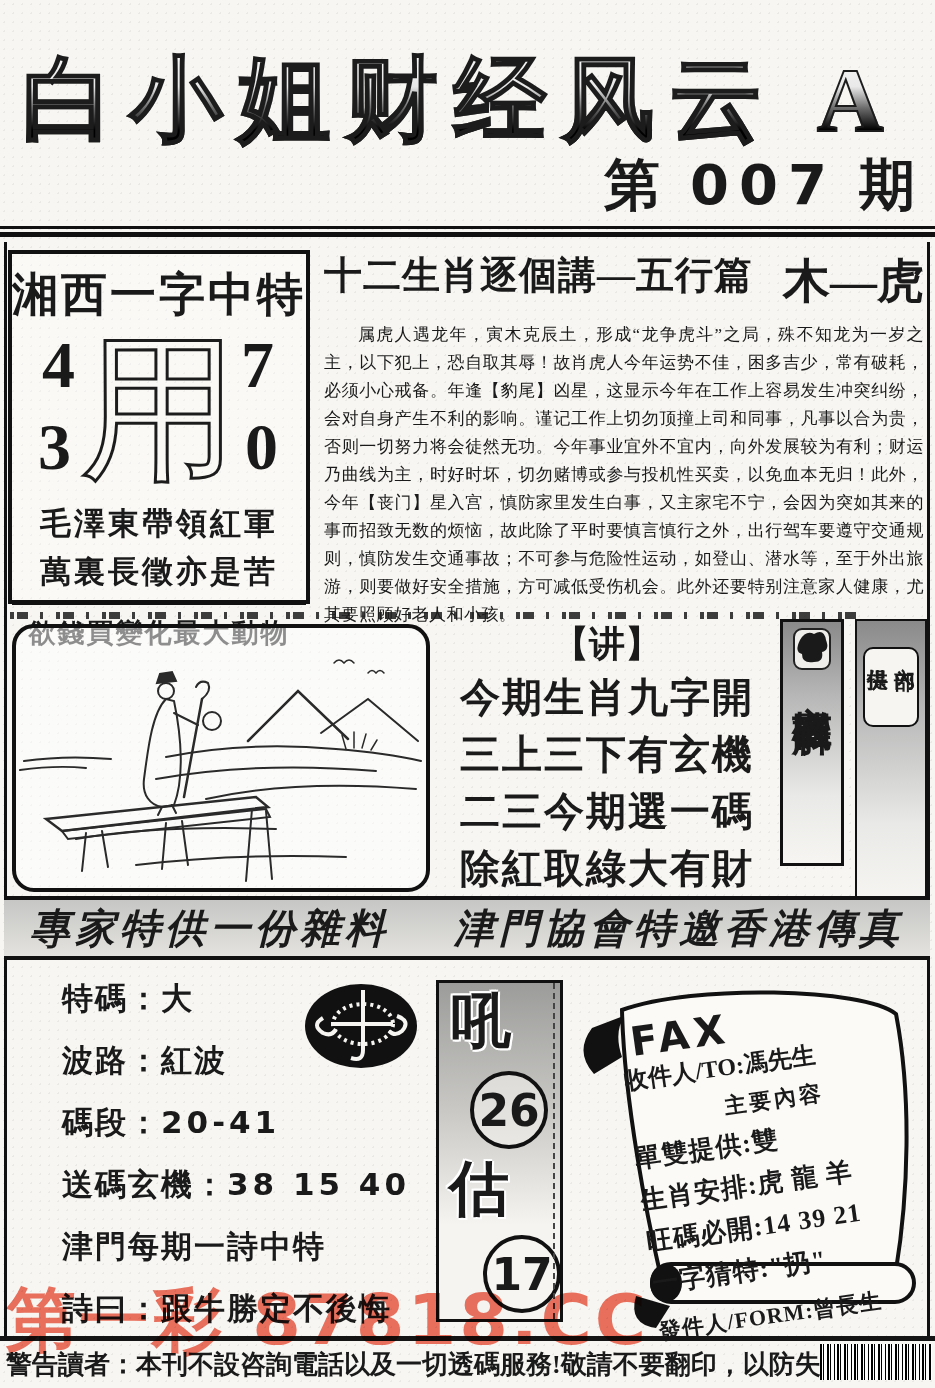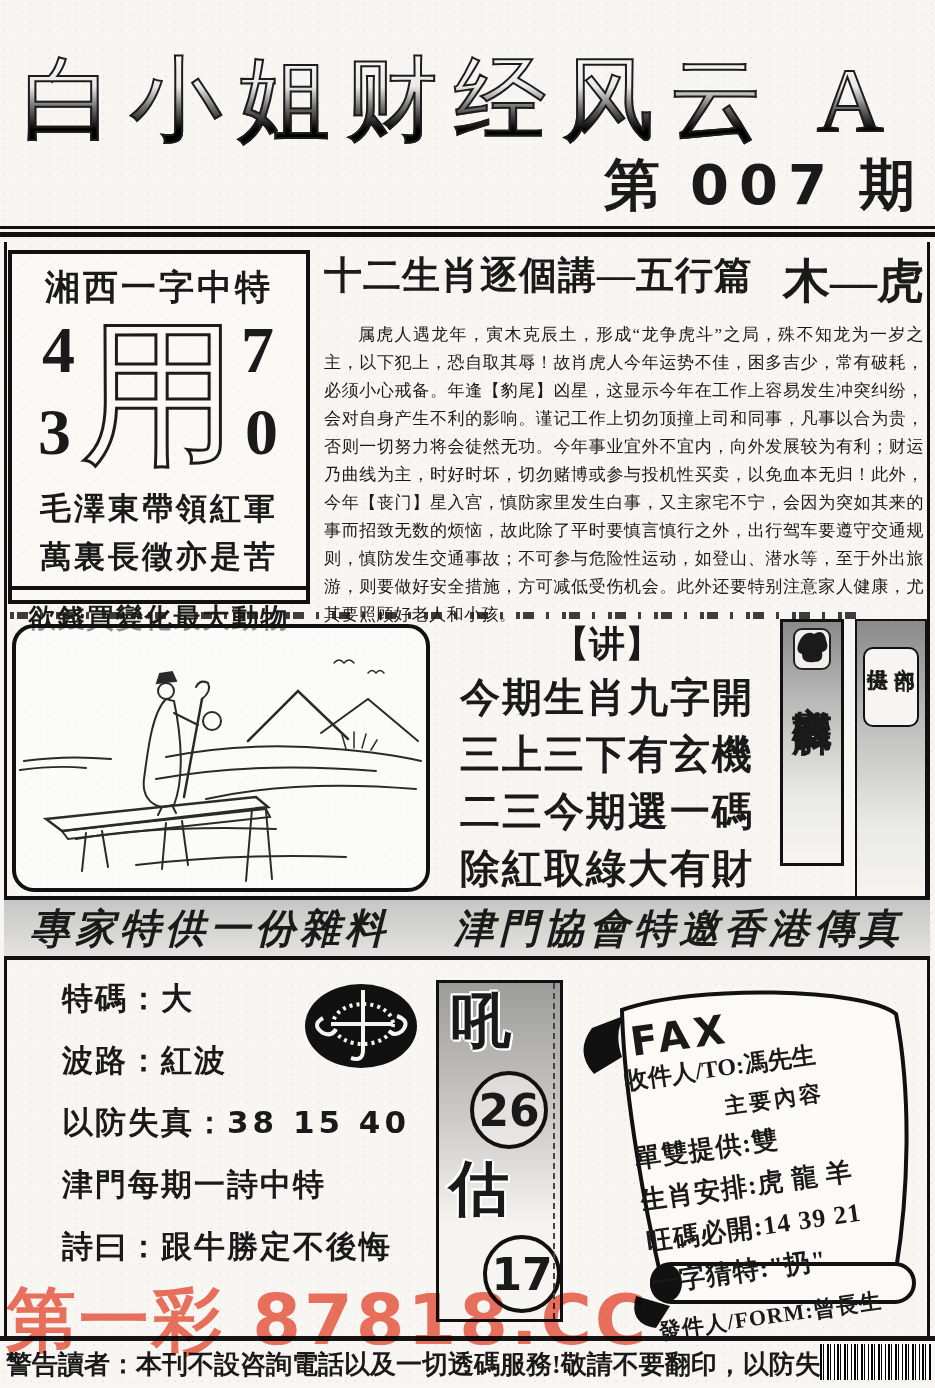--- a/index.html
+++ b/index.html
@@ -5,36 +5,36 @@
   html,body{margin:0;padding:0;background:#ffffff;}
   .page{position:relative;width:935px;height:1388px;margin:0 auto;overflow:hidden;
         background:#f7f6f2;
         background-image:radial-gradient(rgba(0,0,0,0.05) 1px, transparent 1px);
         background-size:9px 9px;
         font-family:"Liberation Serif", serif;color:#1a1a1a;}
   .abs{position:absolute;}
 
   
   .main-title{left:22px;top:38px;width:905px;height:128px;
-    font-size:92px;font-weight:400;letter-spacing:16px;white-space:nowrap;
+    font-size:92px;font-weight:700;letter-spacing:16px;white-space:nowrap;
     background:linear-gradient(180deg,#ffffff 0%,#e9e9e9 38%,#6a6a6a 55%,#000 72%);
     -webkit-background-clip:text;background-clip:text;color:transparent;
     -webkit-text-stroke:2px #1c1c1c;
     font-family:"Liberation Serif",serif;}
   .issue-line{right:12px;top:148px;font-size:56px;font-weight:900;letter-spacing:8px;white-space:nowrap;margin-left:16px;}
   .issue-line .num{font-family:"DejaVu Sans",sans-serif;letter-spacing:10px;}
   .rule-top{left:0;top:226px;width:935px;height:3px;border-top:3px solid #111;border-bottom:5px solid #111;}
 
   
   .frame-l{left:4px;top:242px;width:0;height:1096px;border-left:3px solid #111;}
   .frame-r{left:927px;top:242px;width:0;height:1096px;border-left:3px solid #111;}
 
   
   .left-box{left:8px;top:250px;width:302px;height:354px;border:4px solid #111;box-sizing:border-box;background:rgba(255,255,255,0.35);}
-  .lp-title{margin-top:10px;text-align:center;font-size:35px;font-weight:700;letter-spacing:3px;}
+  .lp-title{margin-top:10px;text-align:center;font-size:46px;font-weight:700;letter-spacing:3px;}
   .lp-grid{position:relative;height:172px;margin-top:2px;}
   .lp-num{position:absolute;font-size:66px;font-weight:700;line-height:1;font-family:"Liberation Serif",serif;}
   .n4{left:30px;top:4px;}.n7{right:32px;top:4px;}.n3{left:26px;top:86px;}.n0{right:28px;top:86px;}
   .lp-center{position:absolute;left:50%;top:-2px;transform:translateX(-50%);
     font-size:158px;line-height:168px;font-weight:400;color:transparent;-webkit-text-stroke:3px #1c1c1c;}
   .lp-poem{margin-top:4px;text-align:center;font-size:31px;font-weight:700;letter-spacing:3px;line-height:40px;}
   .lp-div{margin-top:9px;border-top:4px solid #111;}
   .lp-clue{text-align:center;font-size:27px;font-weight:700;letter-spacing:2px;padding-top:10px;}
 
   
@@ -215,21 +215,24 @@
   </div>
 
   <div class="abs tips">
     <div class="tip-row">
       <span>特碼：</span><span>大</span>
     </div>
     <div class="tip-row">
       <span>波路：</span><span>紅波</span>
     </div>
     <div class="tip-row">
-      <span>以防失真：</span><span class="tip-val-num">38 15 40</span>
+      <span>碼段：</span><span class="tip-val-num">20-41</span>
+    </div>
+    <div class="tip-row">
+      <span>送碼玄機：</span><span class="tip-val-num">38 15 40</span>
     </div>
     <div class="tip-row">
       <span>津門每期一詩中特</span>
     </div>
     <div class="tip-row">
       <span>詩曰：</span><span>跟牛勝定不後悔</span>
     </div>
     <svg class="oval-seal" viewBox="0 0 120 100">
       <ellipse cx="60" cy="50" rx="56" ry="42" fill="#111"></ellipse>
       <g stroke="#f6f5f2" fill="none" stroke-width="4">

